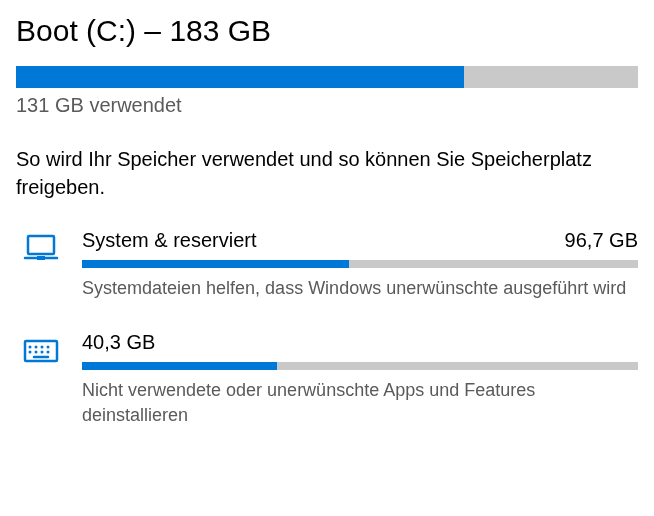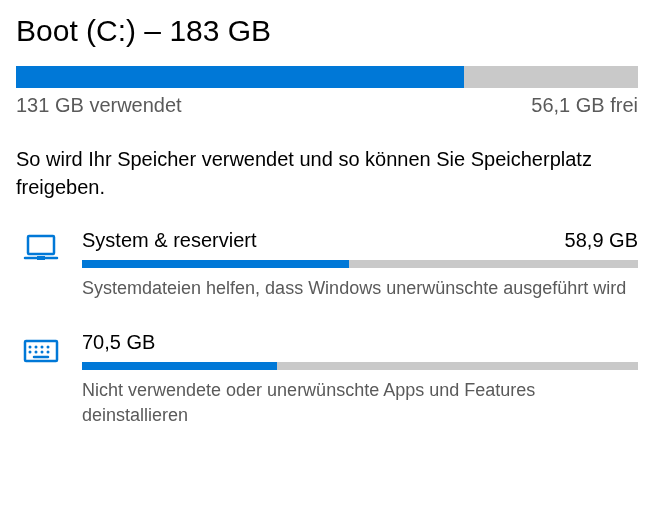--- a/index.html
+++ b/index.html
@@ -100,37 +100,36 @@
 <body>
 
 <div class="title">Boot (C:) – 183 GB</div>
 
 <div class="main-bar">
   <div class="main-bar-fill" style="width:72%"></div>
 </div>
 
 <div class="usage-row">
   <span>131 GB verwendet</span>
-  <span>56,1 GB frei</span>
 </div>
 
 <div class="description">So wird Ihr Speicher verwendet und so können Sie Speicherplatz freigeben.</div>
 
 <div class="category">
   <div class="category-icon">
     <svg viewBox="0 0 36 28" fill="none" stroke="#0078d7" stroke-width="2.5">
       <rect x="5" y="2" width="26" height="18" rx="1"></rect>
       <path d="M2 24 L34 24" stroke-linecap="round"></path>
       <path d="M14 24 L22 24" stroke-width="4"></path>
     </svg>
   </div>
   <div class="category-content">
     <div class="category-header">
       <span class="category-name">System &amp; reserviert</span>
-      <span class="category-size">58,9 GB</span>
+      <span class="category-size">96,7 GB</span>
     </div>
     <div class="category-bar">
       <div class="category-bar-fill" style="width:48%"></div>
     </div>
     <div class="category-desc">Systemdateien helfen, dass Windows unerwünschte ausgeführt wird</div>
   </div>
 </div>
 
 <div class="category">
   <div class="category-icon">
@@ -142,20 +141,20 @@
       <line x1="25" y1="10" x2="25" y2="10" stroke-linecap="round" stroke-width="3"></line>
       <line x1="7" y1="15" x2="7" y2="15" stroke-linecap="round" stroke-width="3"></line>
       <line x1="13" y1="15" x2="13" y2="15" stroke-linecap="round" stroke-width="3"></line>
       <line x1="19" y1="15" x2="19" y2="15" stroke-linecap="round" stroke-width="3"></line>
       <line x1="25" y1="15" x2="25" y2="15" stroke-linecap="round" stroke-width="3"></line>
       <line x1="11" y1="20" x2="25" y2="20" stroke-linecap="round" stroke-width="2.5"></line>
     </svg>
   </div>
   <div class="category-content">
     <div class="category-header">
-      <span class="category-size">70,5 GB</span>
+      <span class="category-size">40,3 GB</span>
     </div>
     <div class="category-bar">
       <div class="category-bar-fill" style="width:35%"></div>
     </div>
     <div class="category-desc">Nicht verwendete oder unerwünschte Apps und Features deinstallieren</div>
   </div>
 </div>
 
 </body></html>

